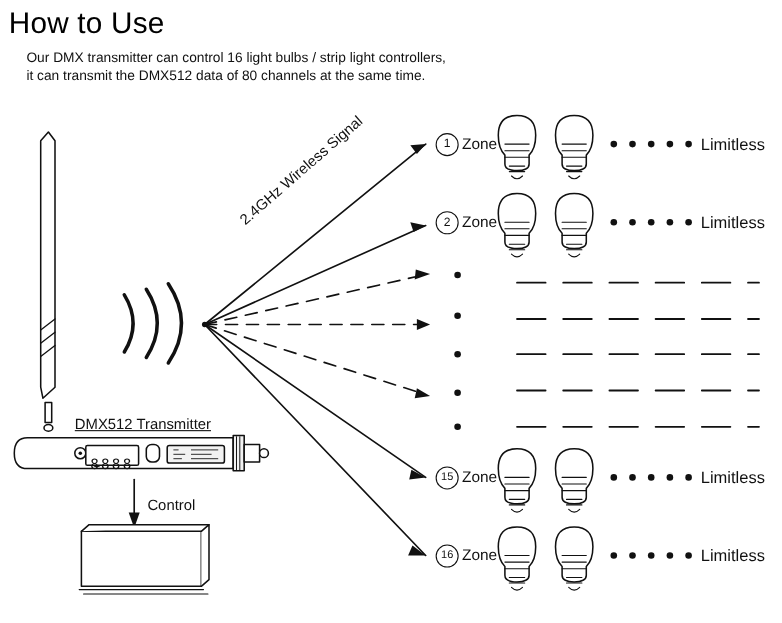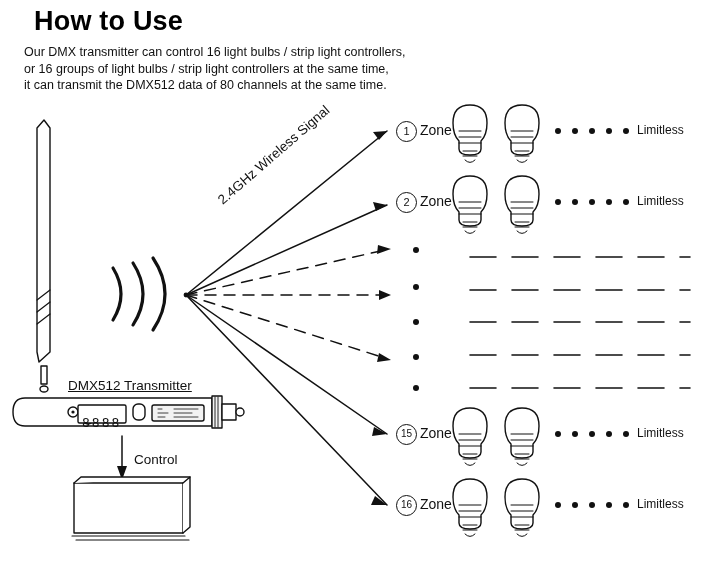--- a/index.html
+++ b/index.html
@@ -14,24 +14,24 @@
   #page {
     position: relative;
     width: 711px;
     height: 566px;
     overflow: hidden;
     background: #ffffff;
   }
   .abs { position: absolute; }
 
   #title {
-    left: 34px;
+    left: 8px;
     top: 6px;
     font-size: 27px;
-    font-weight: bold;
+    font-weight: normal;
     letter-spacing: 0.2px;
     color: #000;
   }
   #intro {
     left: 24px;
     top: 44px;
     width: 560px;
     font-size: 12.5px;
     line-height: 16.5px;
     color: #111;
@@ -45,21 +45,21 @@
     width: 711px;
     height: 566px;
   }
 
   .zone-label {
     font-size: 14px;
     color: #111;
     white-space: nowrap;
   }
   .limitless {
-    font-size: 12px;
+    font-size: 15px;
     color: #111;
     white-space: nowrap;
   }
   .num-badge {
     width: 19px;
     height: 19px;
     border: 1.3px solid #111;
     border-radius: 50%;
     font-size: 11px;
     line-height: 18px;
@@ -112,21 +112,20 @@
 </style>
 </head>
 <body>
 
 <div id="page">
 
   <div class="abs" id="title">How to Use</div>
 
   <div class="abs" id="intro">
     <div>Our DMX transmitter can control 16 light bulbs / strip light controllers,</div>
-    <div>or 16 groups of light bulbs / strip light controllers at the same time,</div>
     <div>it can transmit the DMX512 data of 80 channels at the same time.</div>
   </div>
 
   <svg id="art" viewBox="0 0 711 566">
     <g fill="none" stroke="#111" stroke-width="1.4" stroke-linecap="round" stroke-linejoin="round">
 
       <g>
         <path d="M37 128 L44 120 L50 128 L50 352 L39 362 L37 352 Z" fill="#fff"></path>
         <path d="M37 300 L50 290 M37 312 L50 302 M37 324 L50 314" stroke-width="1.2"></path>
         <path d="M41 366 L47 366 L47 384 L41 384 Z" fill="#fff"></path>

